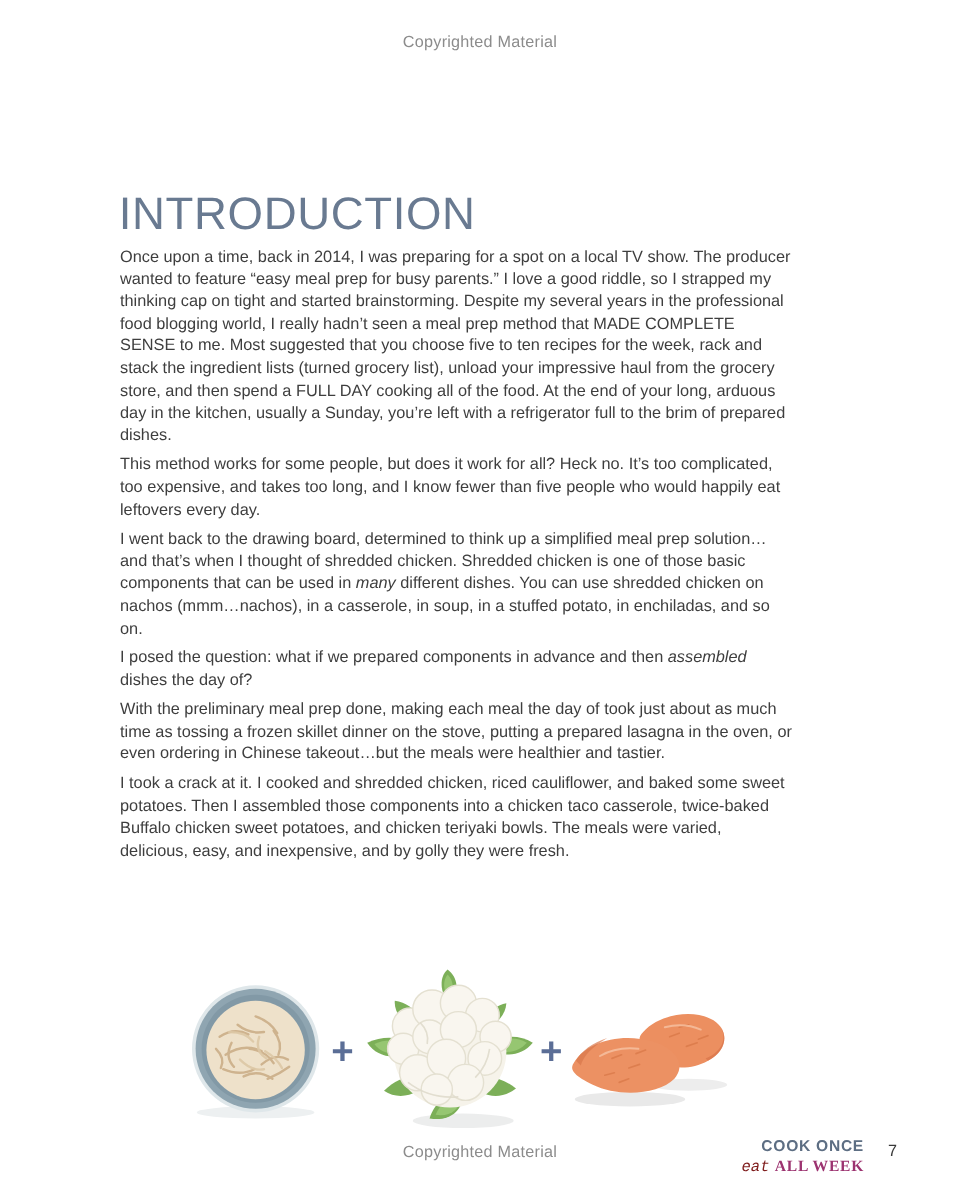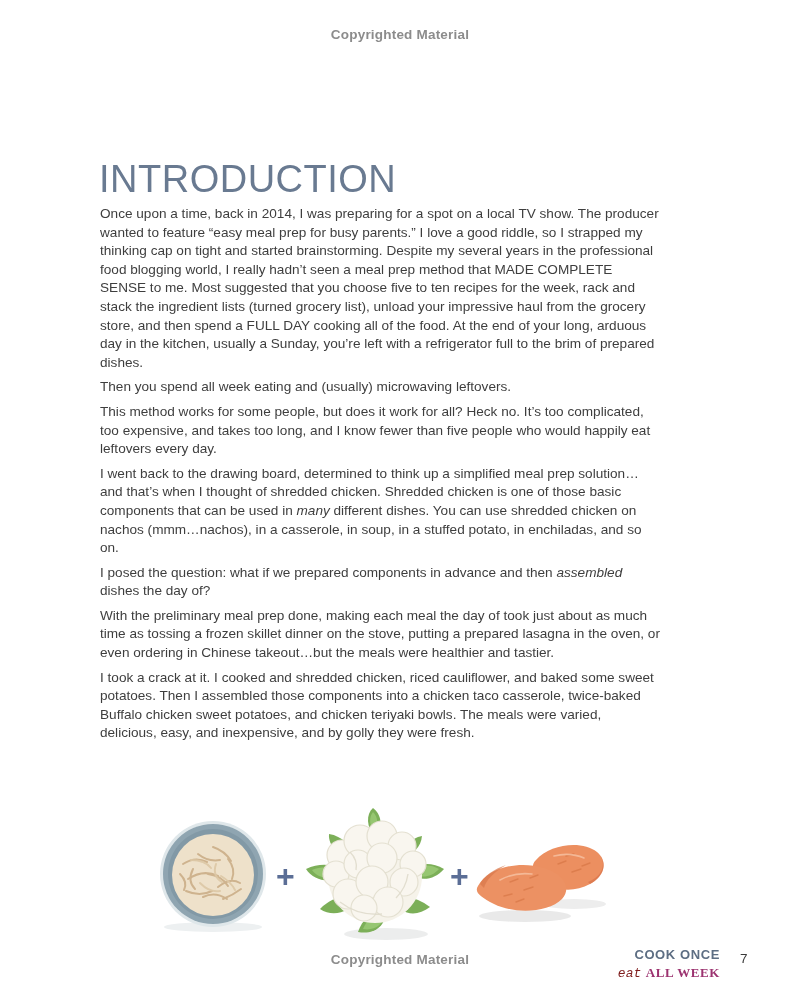--- a/index.html
+++ b/index.html
@@ -2,21 +2,21 @@
 <html><head>
 <meta charset="utf-8">
 <style>
   html,body{margin:0;padding:0;}
   body{
     width:800px;height:1000px;background:#ffffff;position:relative;
     font-family:"Liberation Sans","DejaVu Sans",sans-serif;overflow:hidden;
   }
   .notice{
     position:absolute;left:0;width:800px;text-align:center;
-    color:#8c8c8c;font-size:13.5px;font-weight:bold;letter-spacing:.2px;
+    color:#8c8c8c;font-size:13.5px;font-weight:normal;letter-spacing:.2px;
   }
   .notice.top{top:27px;}
   .notice.bottom{top:952px;}
   .page-title{
     position:absolute;left:99px;top:133px;
     color:#697a91;font-size:38px;font-weight:normal;letter-spacing:.5px;
   }
   .body-text{
     position:absolute;left:100px;top:205px;width:560px;
     color:#3e3e3e;font-size:13.6px;line-height:18.6px;
@@ -48,21 +48,20 @@
 </style>
 </head>
 <body>
 
 <div class="notice top">Copyrighted Material</div>
 
 <h1 class="page-title">INTRODUCTION</h1>
 
 <div class="body-text">
     <p><span>Once upon a time, back in 2014, I was preparing for a spot on a local TV show. The producer wanted to feature “easy meal prep for busy parents.” I love a good riddle, so I strapped my thinking cap on tight and started brainstorming. Despite my several years in the professional food blogging world, I really hadn’t seen a meal prep method that MADE COMPLETE SENSE to me. Most suggested that you choose five to ten recipes for the week, rack and stack the ingredient lists (turned grocery list), unload your impressive haul from the grocery store, and then spend a FULL DAY cooking all of the food. At the end of your long, arduous day in the kitchen, usually a Sunday, you’re left with a refrigerator full to the brim of prepared dishes.</span></p>
-    <p><span>Then you spend all week eating and (usually) microwaving leftovers.</span></p>
     <p><span>This method works for some people, but does it work for all? Heck no. It’s too complicated, too expensive, and takes too long, and I know fewer than five people who would happily eat leftovers every day.</span></p>
     <p><span>I went back to the drawing board, determined to think up a simplified meal prep solution…and that’s when I thought of shredded chicken. Shredded chicken is one of those basic components that can be used in </span><span class="it">many</span><span> different dishes. You can use shredded chicken on nachos (mmm…nachos), in a casserole, in soup, in a stuffed potato, in enchiladas, and so on.</span></p>
     <p><span>I posed the question: what if we prepared components in advance and then </span><span class="it">assembled</span><span> dishes the day of?</span></p>
     <p><span>With the preliminary meal prep done, making each meal the day of took just about as much time as tossing a frozen skillet dinner on the stove, putting a prepared lasagna in the oven, or even ordering in Chinese takeout…but the meals were healthier and tastier.</span></p>
     <p><span>I took a crack at it. I cooked and shredded chicken, riced cauliflower, and baked some sweet potatoes. Then I assembled those components into a chicken taco casserole, twice-baked Buffalo chicken sweet potatoes, and chicken teriyaki bowls. The meals were varied, delicious, easy, and inexpensive, and by golly they were fresh.</span></p>
   </div>
 
 <div class="illustration-row">
 
   <svg class="illo" style="left:157px;top:818px;" width="112" height="116" viewBox="0 0 112 116">

